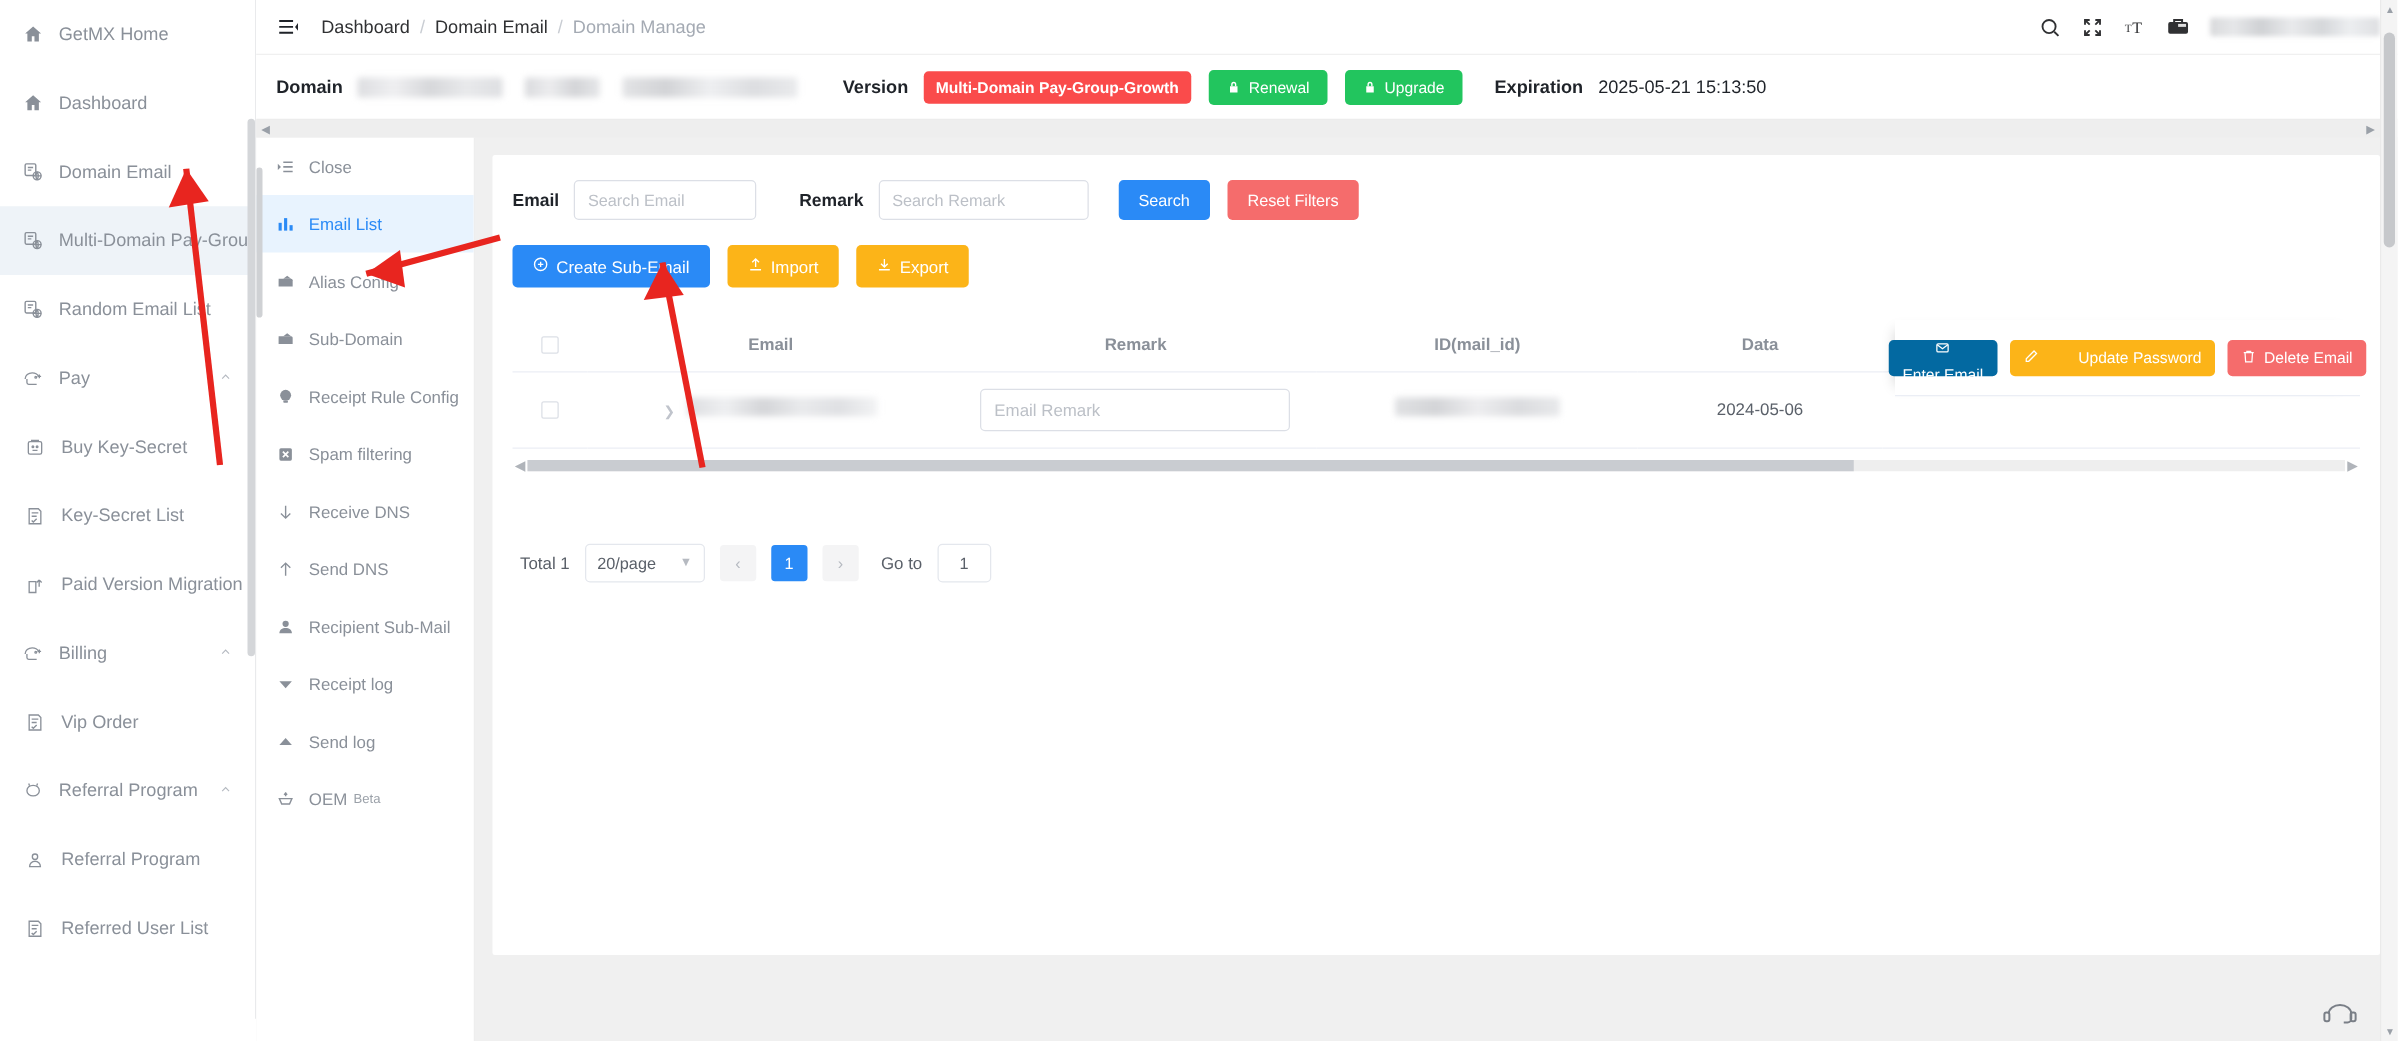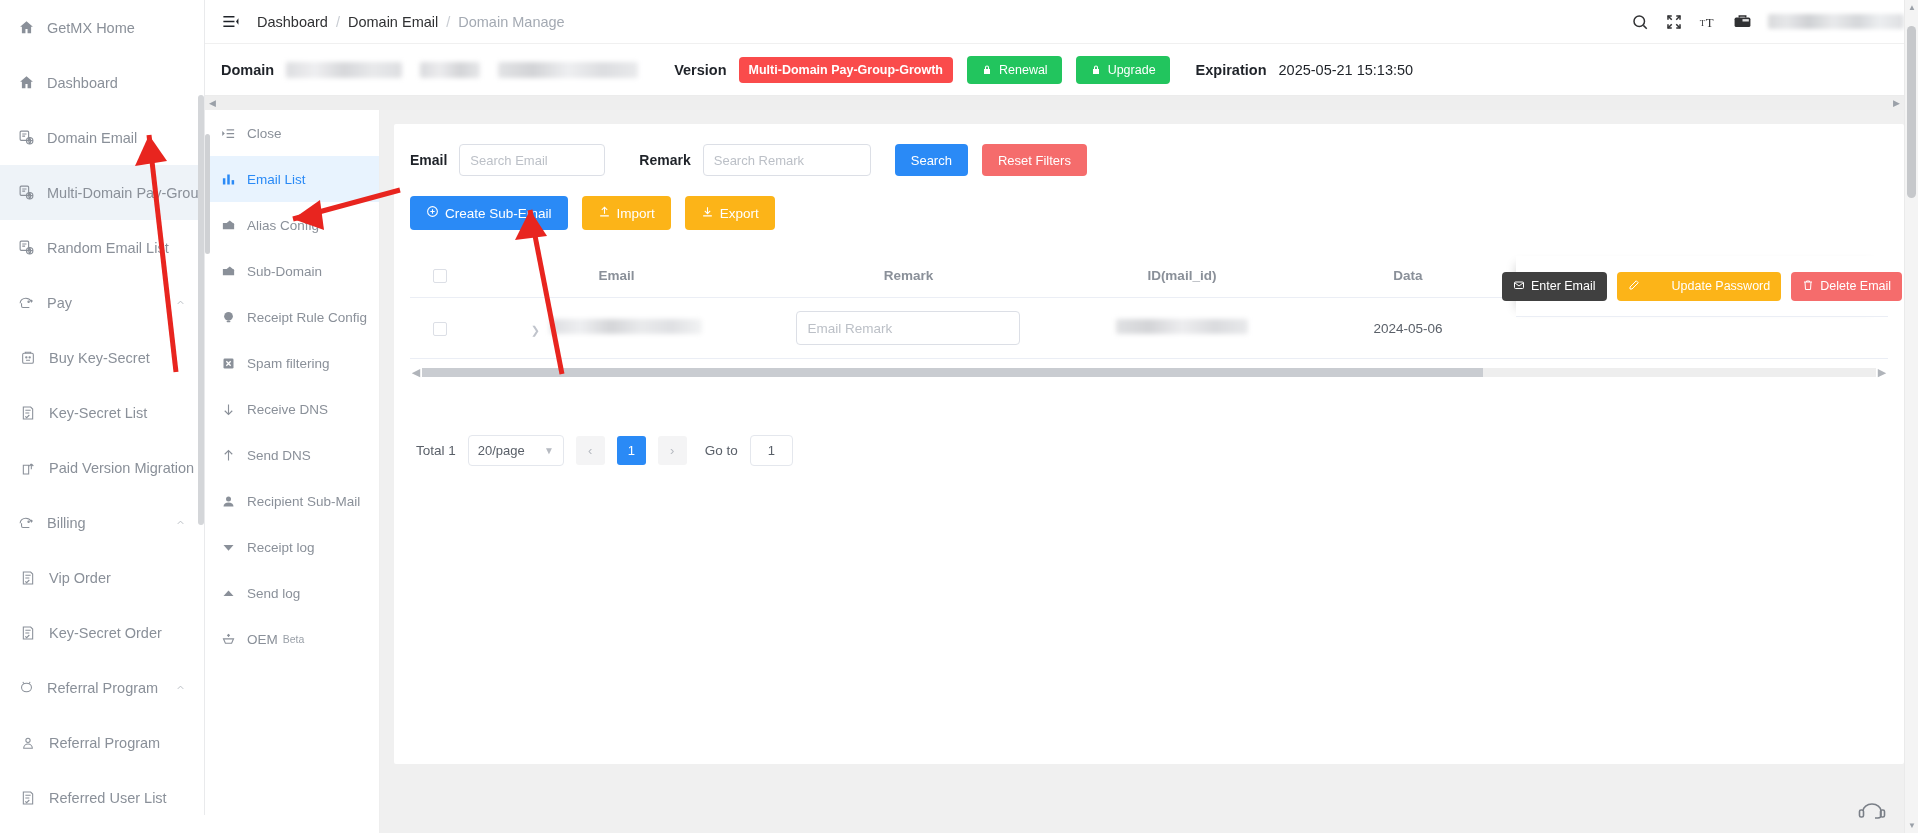--- a/index.html
+++ b/index.html
@@ -174,32 +174,32 @@
   }
   .cbox {
     width: 14px; height: 14px; border: 1px solid #dcdfe6; border-radius: 2px;
     display: inline-block; background: #fff; vertical-align: middle;
   }
   .expander { color: #c0c4cc; font-size: 11px; margin-right: 6px; }
   .cell-blur { height: 15px; border-radius: 2px; filter: blur(2.6px); display: inline-block; }
   .cb-email { width: 152px; background: linear-gradient(90deg,#dcdde0,#eeeff1,#d4d5d8,#e9eaec,#dfe0e3,#f2f3f4); }
   .cb-id { width: 132px; background: linear-gradient(90deg,#e0e1e3,#d3d4d7,#ededef,#dadbde,#e8e9eb); }
   .remark-input {
-    width: 224px; height: 34px; border: 1px solid #dcdfe6; border-radius: 4px;
+    width: 248px; height: 34px; border: 1px solid #dcdfe6; border-radius: 4px;
     padding: 0 10px; font-size: 13.5px; color: #606266; outline: none; font-family: inherit; background: #fff;
   }
   .remark-input::placeholder { color: #bcc0c7; }
   .date-txt { font-size: 13.5px; color: #5a6069; }
   .manage-cell { display: flex; align-items: center; justify-content: center; gap: 10px; }
   .mbtn {
     border: none; border-radius: 4px; color: #fff; font-size: 12.5px;
     height: 29px; padding: 0 11px; display: inline-flex; align-items: center; gap: 6px;
     cursor: pointer; font-family: inherit; white-space: nowrap;
   }
-  .mb-green { background: #404040; }
+  .mb-green { background: #0369a1; flex-direction: column; }
   .mb-amber { background: #fcb418; gap: 32px; }
   .mb-red   { background: #f56c6c; }
 
   
   .fixed-col {
     position: absolute; right: 0; top: 0; width: 372px;
     background: #fff; z-index: 3;
     box-shadow: -8px 0 10px -8px rgba(0,0,0,0.18);
   }
   .fc-head {
@@ -391,30 +391,20 @@
       <span class="ico">
         <svg width="16" height="16" viewBox="0 0 24 24" fill="none" stroke="currentColor" stroke-width="1.6">
             <path d="M5 3h11l3 3v15H5z"></path>
             <path d="M8 8h8M8 12h6"></path>
             <path d="m8 17 2 2 4-4"></path>
           </svg>
       </span>
       <span>Vip Order</span>
     </div>
 
-    <div class="side-item sub">
-      <span class="ico">
-        <svg width="16" height="16" viewBox="0 0 24 24" fill="none" stroke="currentColor" stroke-width="1.6">
-            <path d="M5 3h11l3 3v15H5z"></path>
-            <path d="M8 8h8M8 12h6"></path>
-            <path d="m8 17 2 2 4-4"></path>
-          </svg>
-      </span>
-      <span>Key-Secret Order</span>
-    </div>
 
     <div class="side-item">
       <span class="ico">
         <svg width="17" height="17" viewBox="0 0 24 24" fill="none" stroke="currentColor" stroke-width="1.5">
             <path d="M5 12a7 6 0 1 0 14 0 7 6 0 1 0-14 0"></path>
             <path d="M8 6.5 7 4M16 6.5 17 4"></path>
           </svg>
       </span>
       <span>Referral Program</span>
       <span class="caret">

